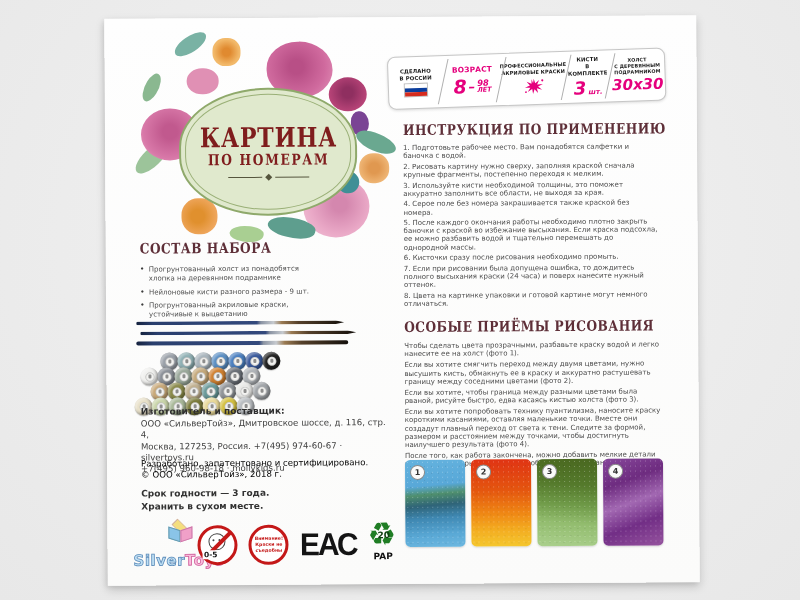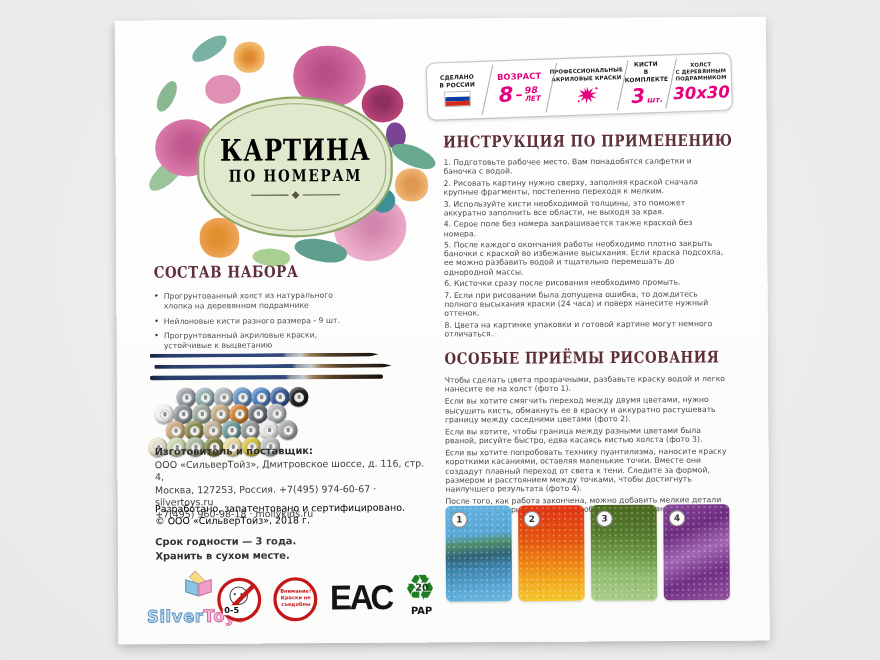--- a/index.html
+++ b/index.html
@@ -29,21 +29,21 @@
   .f13 { left:66px;  top:38px;  width:32px; height:26px; background:#e090b4; border-radius:48%; }
   .f14 { left:16px;  top:50px;  width:30px; height:14px; background:#8ab890; border-radius:60% 40% 60% 40%; transform:rotate(-58deg); }
   .f15 { left:108px; top:196px; width:34px; height:16px; background:#a9cf92; border-radius:60% 40% 55% 45%; transform:rotate(8deg); }
   .f16 { left:216px; top:142px; width:22px; height:22px; background:#3f8f96; border-radius:50%; }
 
   .title-badge { position:absolute; left:58px; top:58px; width:178px; height:128px;
                  background:#e0e9cd; border:2px solid #8fa96b;
                  border-radius:50% / 46%; z-index:5;
                  display:flex; align-items:center; justify-content:center; }
   .tb-inner { position:absolute; inset:4px; border:1px solid #9ab077; border-radius:inherit; }
-  .tb-text { position:relative; text-align:center; color:#000000; font-family:"DejaVu Serif", serif; font-weight:bold; }
+  .tb-text { position:relative; text-align:center; color:#7f1d1d; font-family:"DejaVu Serif", serif; font-weight:bold; }
   .tb-line1 { font-size:27px; line-height:1; transform:scaleX(0.82); letter-spacing:1px; }
   .tb-line2 { font-size:15px; line-height:1.3; transform:scaleX(0.82); letter-spacing:2px; }
   .tb-divider { margin-top:5px; display:flex; align-items:center; justify-content:center; gap:4px; }
   .tb-rule { width:34px; height:1px; background:#55553d; }
   .tb-diamond { width:5px; height:5px; background:#55553d; transform:rotate(45deg); }
 
   
   .strip { position:absolute; left:283px; top:36px; width:278px; height:53px;
            background:#fff; border:1px solid #c6c6c6; border-radius:8px;
            box-shadow:0 1px 3px rgba(0,0,0,0.14);
@@ -250,21 +250,21 @@
           <div>ХОЛСТ</div>
           <div>С ДЕРЕВЯННЫМ</div>
           <div>ПОДРАМНИКОМ</div>
         </div>
         <div class="size-val accent">30х30</div>
       </div>
     </div>
 
     <div class="h-serif kit-h">СОСТАВ НАБОРА</div>
     <div class="kit-list">
-        <div class="kit-item">Прогрунтованный холст из натурального хлопка на деревянном подрамнике</div>
+        <div class="kit-item">Прогрунтованный холст из понадобятся хлопка на деревянном подрамнике</div>
         <div class="kit-item">Нейлоновые кисти разного размера - 9 шт.</div>
         <div class="kit-item">Прогрунтованный акриловые краски, устойчивые к выцветанию</div>
       </div>
 
     <div class="brushes">
       <div class="brush bl1"></div>
       <div class="brush bl2"></div>
       <div class="brush bl3"></div>
     </div>
 

